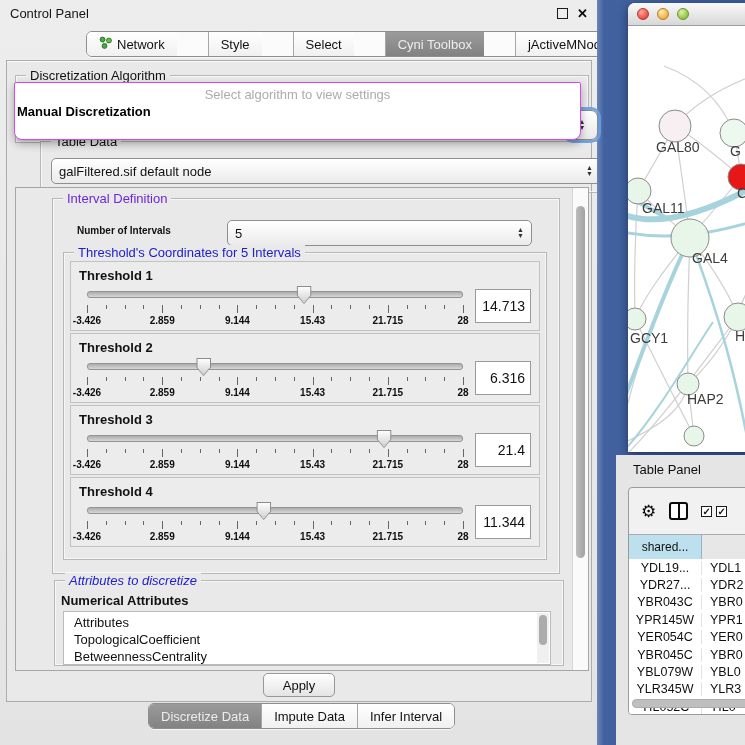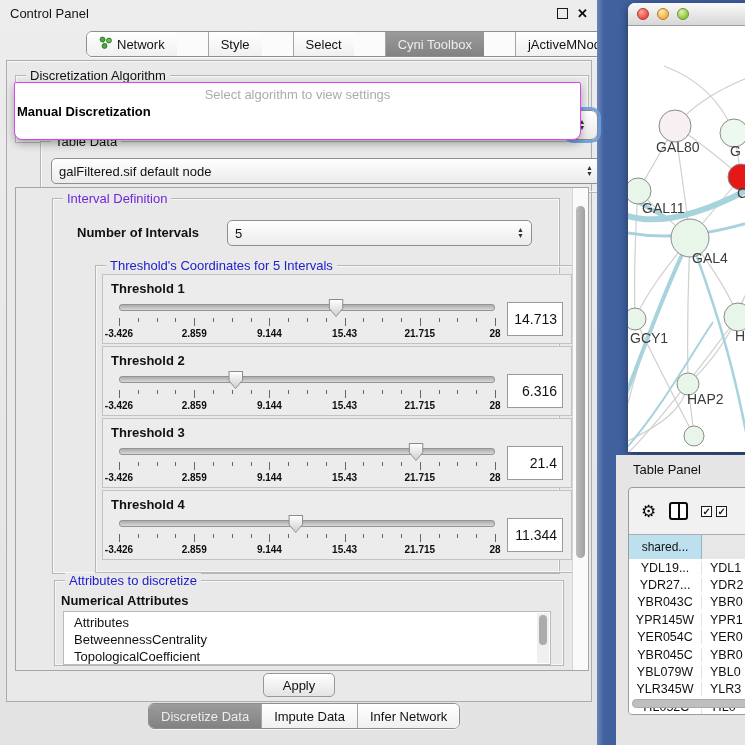--- a/index.html
+++ b/index.html
@@ -49,24 +49,24 @@
   .combo .stepper{margin-left:auto;}
 
   #scrollview{position:absolute;left:8px;top:126px;width:572px;height:482px;
     border:1px solid #A6A6A6;background:#E9E9E9;overflow:hidden;}
   #sv-scrollbar{position:absolute;right:0;top:0;width:15px;height:100%;background:#FAFAFA;border-left:1px solid #D4D4D4;}
   #sv-thumb{position:absolute;left:3px;top:18px;width:9px;height:352px;border-radius:5px;
     background:linear-gradient(90deg,#BCBCBC,#A2A2A2);}
 
   #interval-group{left:36px;top:10px;width:506px;height:374px;}
   #interval-legend{color:#6d28d9;}
-  #num-label{position:absolute;left:24px;top:26px;font-size:13px;font-weight:bold;}
+  #num-label{position:absolute;left:24px;top:26px;font-size:10px;font-weight:bold;}
   #num-combo{left:174px;top:21px;width:305px;height:26px;}
 
-  #thresh-group{left:10px;top:66px;width:482px;height:306px;margin-left:32px;}
+  #thresh-group{left:10px;top:53px;width:482px;height:306px;}
   #thresh-legend{color:#2020CF;}
   #threshold-rows{position:absolute;left:6px;top:8px;right:6px;}
   .t-row{border:1px solid #C2C2C2;background:#ECECEC;margin-bottom:2px;height:70px;box-sizing:border-box;padding:4px 8px;}
   .t-label{font-size:13px;font-weight:bold;margin:2px 0 0 0;}
   .t-body{display:flex;align-items:center;height:46px;}
   .slider-zone{position:relative;flex:1;height:46px;margin:0 12px 0 8px;}
   .track{position:absolute;left:0;right:0;top:8px;height:5px;border-radius:3px;
     background:linear-gradient(#ABABAB,#D8D8D8);border:1px solid #949494;}
   .thumb{position:absolute;top:3px;width:15px;height:18px;transform:translateX(-50%);
     clip-path:polygon(0 0,100% 0,100% 52%,50% 100%,0 52%);background:#8C8C8C;}
@@ -75,21 +75,21 @@
   .ticks{position:absolute;left:0;right:0;top:22px;height:9px;}
   .tick{position:absolute;width:1px;background:#666;}
   .tick.minor{height:4px;}
   .tick.major{height:8px;}
   .tick-labels{position:absolute;left:0;right:0;top:32px;height:12px;font-size:10px;font-weight:bold;color:#0E0E0E;}
   .tick-label{position:absolute;transform:translateX(-50%);white-space:nowrap;}
   .value-box{width:56px;height:34px;background:#FFF;border:1px solid #9A9A9A;font-size:14px;
     display:flex;align-items:center;justify-content:flex-end;padding-right:5px;box-sizing:border-box;}
 
   #attr-group{left:38px;top:392px;width:508px;height:84px;}
-  #attr-legend{color:#2020CF;}
+  #attr-legend{color:#2020CF;font-style:italic;}
   #attr-list-label{position:absolute;left:6px;top:12px;font-size:13px;font-weight:bold;}
   #attr-list{position:absolute;left:8px;top:30px;right:12px;height:50px;background:#FFF;
     border:1px solid #BBB;overflow:hidden;padding:2px 0 0 10px;font-size:13px;line-height:17px;}
   #attr-scroll{position:absolute;right:1px;top:1px;width:12px;bottom:1px;background:#F0F0F0;}
   #attr-thumb{position:absolute;left:2px;top:2px;width:8px;height:30px;border-radius:4px;background:#ACACAC;}
 
   #apply-btn{position:absolute;left:50%;transform:translateX(-50%);top:612px;width:70px;height:22px;
     border:1px solid #989898;border-radius:5px;background:linear-gradient(#FFFFFF,#E4E4E4);
     font-size:13px;display:flex;align-items:center;justify-content:center;}
 
@@ -376,22 +376,22 @@
             </div>
         </div>
       </div>
 
       <div id="attr-group" class="group">
         <span id="attr-legend" class="group-legend">Attributes to discretize</span>
         <div id="attr-list-label">Numerical Attributes</div>
         <div id="attr-list">
 
         <div>Attributes</div>
+            <div>TopologicalCoefficient</div>
             <div>BetweennessCentrality</div>
-            <div>TopologicalCoefficient</div>
             <div id="attr-scroll">
             <div id="attr-thumb"></div>
           </div>
           </div>
       </div>
 
       <div id="sv-scrollbar">
         <div id="sv-thumb"></div>
       </div>
     </div>
@@ -400,21 +400,21 @@
   </div>
 
   <div id="bottom-tabs" class="seg-tabs">
       <div class="seg-tab selected">
         <span>Discretize Data</span>
       </div>
       <div class="seg-tab">
         <span>Impute Data</span>
       </div>
       <div class="seg-tab">
-        <span>Infer Network</span>
+        <span>Infer Interval</span>
       </div>
     </div>
 </div>
 
 <div id="desktop"></div>
 
 <div id="net-window">
   <div id="net-titlebar">
     <div class="tl tl-red"></div>
     <div class="tl tl-yellow"></div>

